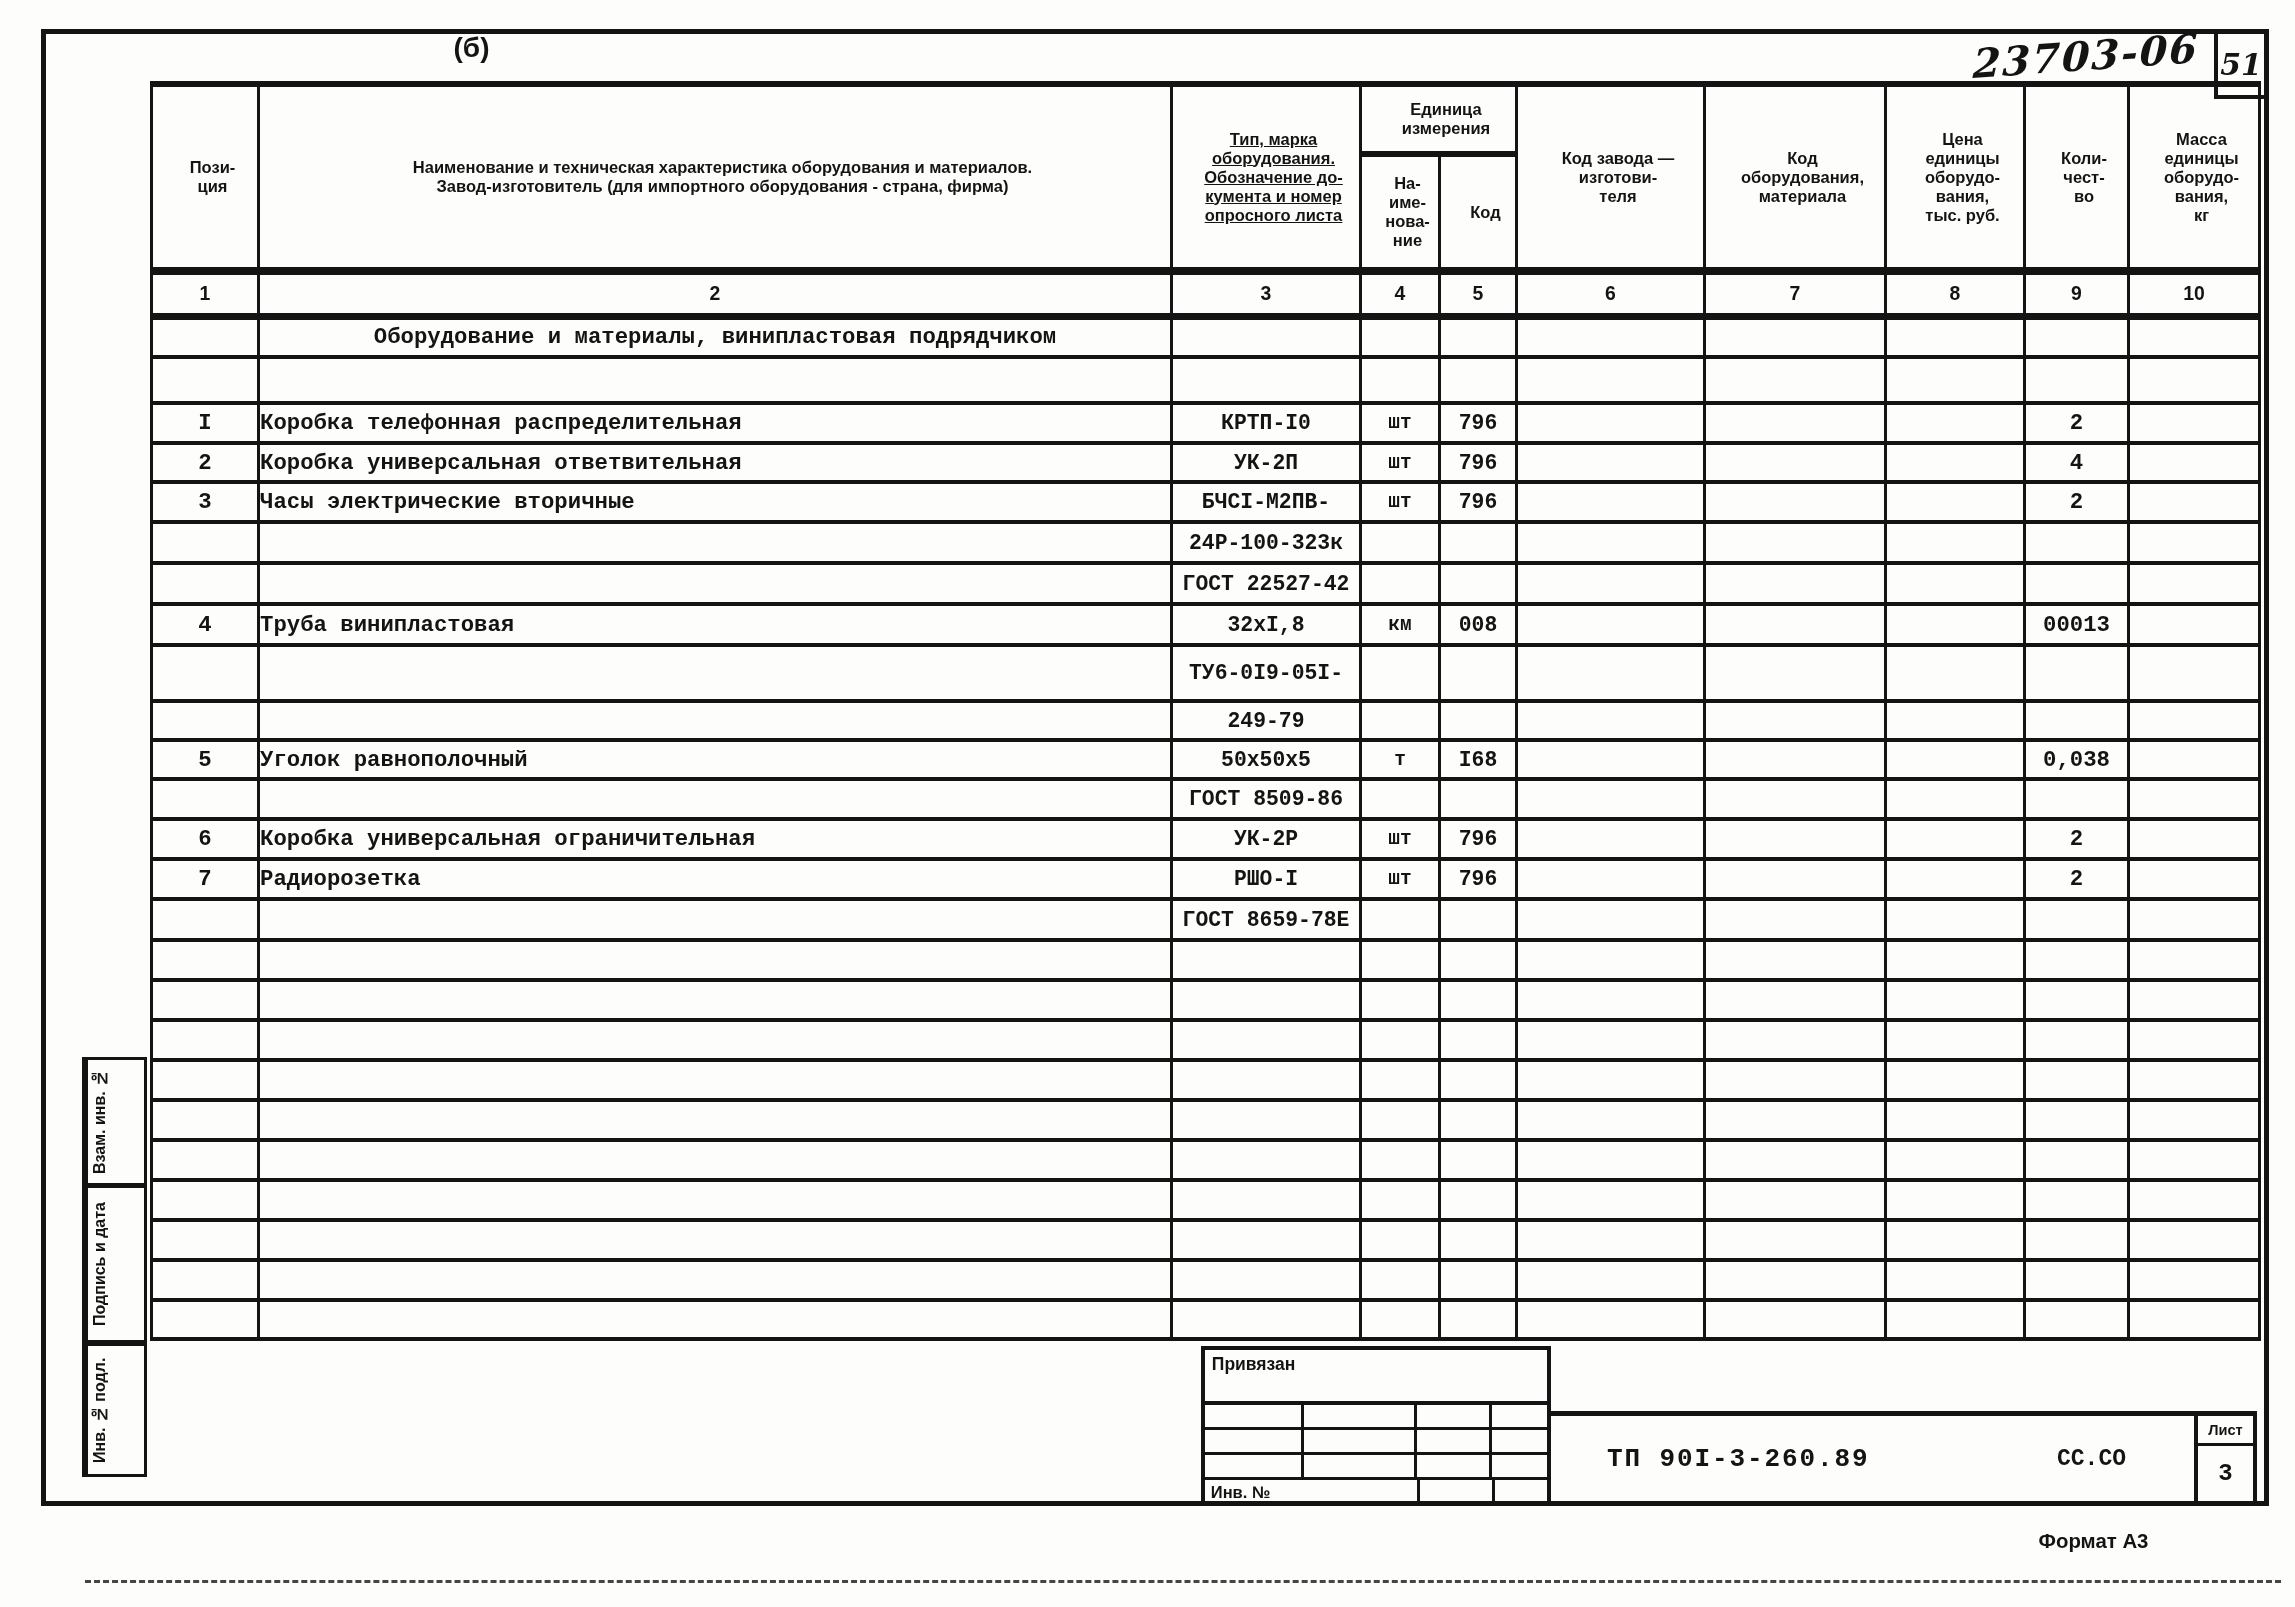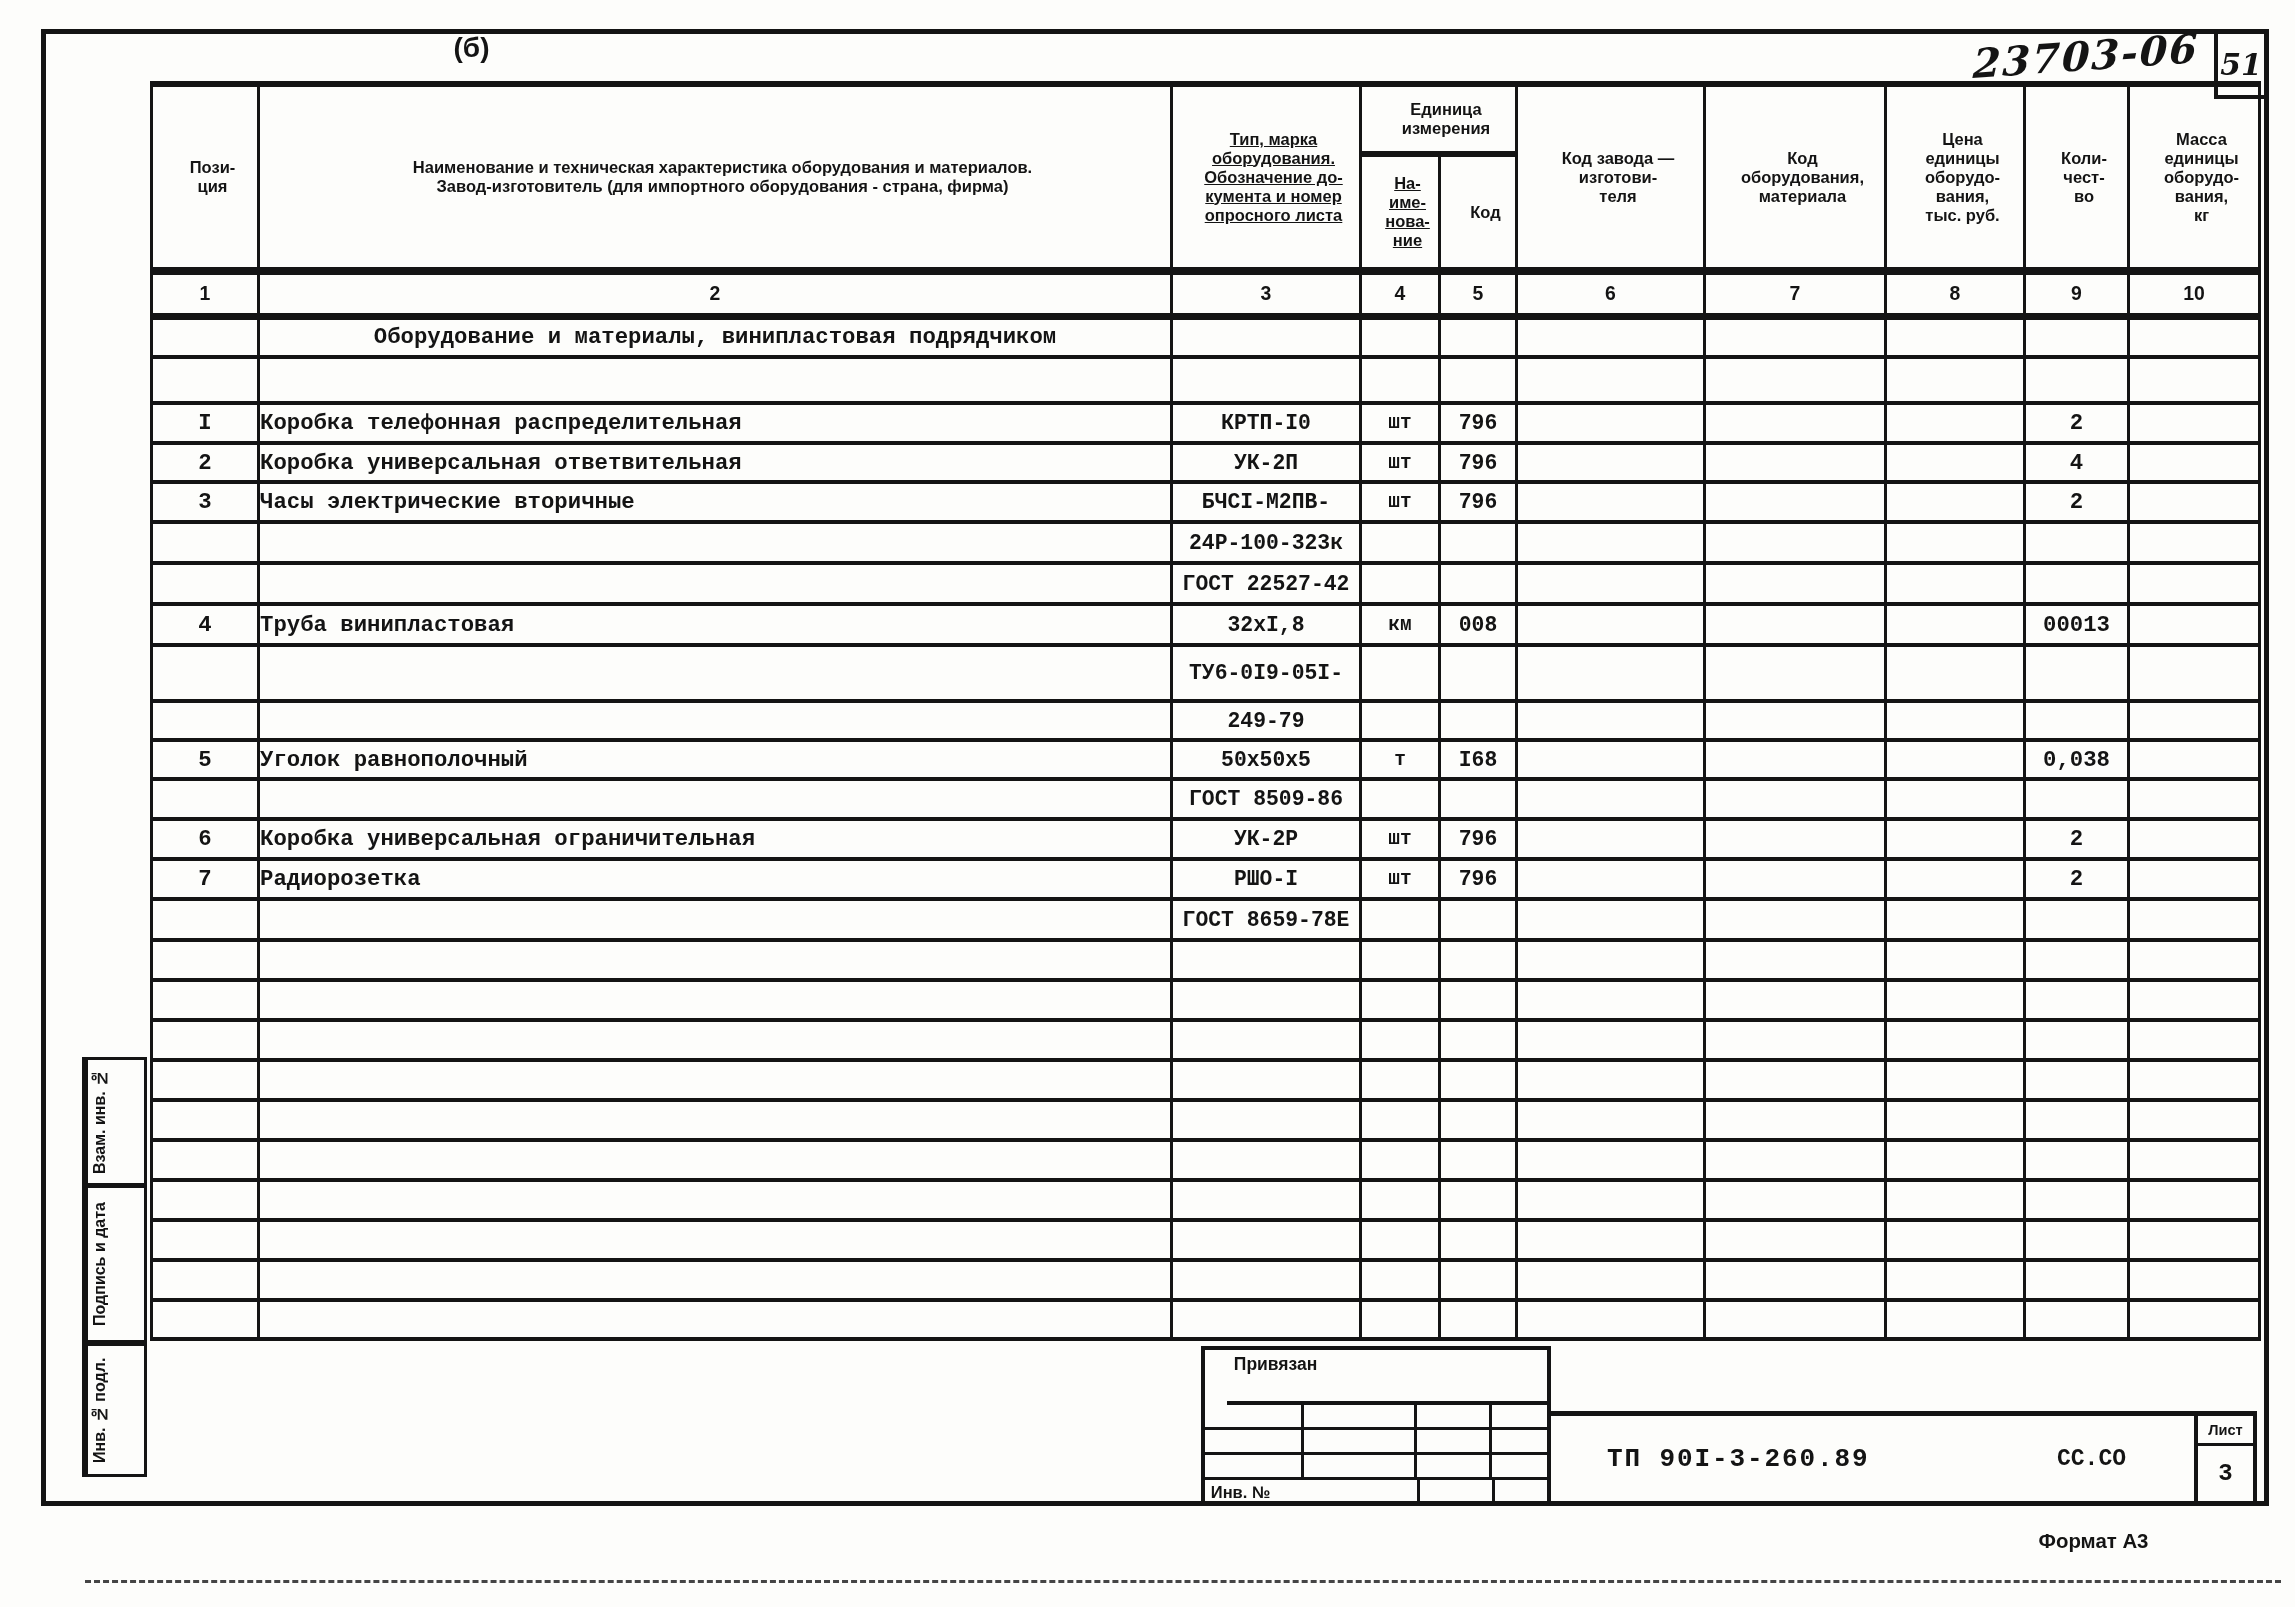--- a/index.html
+++ b/index.html
@@ -62,21 +62,21 @@
   table.spec th{
     font:700 16.5px "Liberation Sans",sans-serif;
     text-align:center;
     white-space:pre-line;
   }
   tr.hdrA th,tr.hdrB th{border-top-width:6.3px;padding-left:15px;}
   .h-c1{line-height:3.1;font-size:17.5px;}
   .h-c2{font-size:18.5px;line-height:3.1;}
   .h-c3{font-size:16.5px;line-height:1.9;text-decoration:underline;}
   .h-unit{font-size:16.5px;line-height:1.5;}
-  .h-c4{font-size:15px;line-height:1.5;text-decoration:underline;}
+  .h-c4{font-size:15px;line-height:1.5;}
   .h-c5{font-size:16.5px;}
   .h-c6,.h-c7,.h-c9{line-height:2.3;}
   .h-c8,.h-c10{line-height:1.85;font-size:16px;}
   tr.nums td{
     font:700 19.4px "Liberation Sans",sans-serif;
     text-align:center;
     border-top-width:8.3px;border-bottom-width:7.3px;
   }
   td.c-pos{font:700 22.3px "Liberation Mono",monospace;text-align:center;}
   td.c-name{font:700 22.3px "Liberation Mono",monospace;text-align:left;padding-left:34px;white-space:nowrap;}
@@ -109,21 +109,20 @@
     border:4.4px solid var(--ink);
     box-sizing:border-box;
     display:flex;flex-direction:column;
   }
   .stamp-top{
     height:49px;
     border-bottom:4.4px solid var(--ink);
     box-sizing:content-box;
     font:700 17.5px "Liberation Sans",sans-serif;
     padding:3.9px 0 0 6.8px;
-    margin-left:22px;
   }
   .stamp-grid{
     display:grid;
     grid-template-columns:29% 33% 22% 16%;
     grid-auto-rows:25px;
   }
   .stamp-grid .sg{
     border-right:3.9px solid var(--ink);
     border-bottom:3.9px solid var(--ink);
     box-sizing:border-box;

